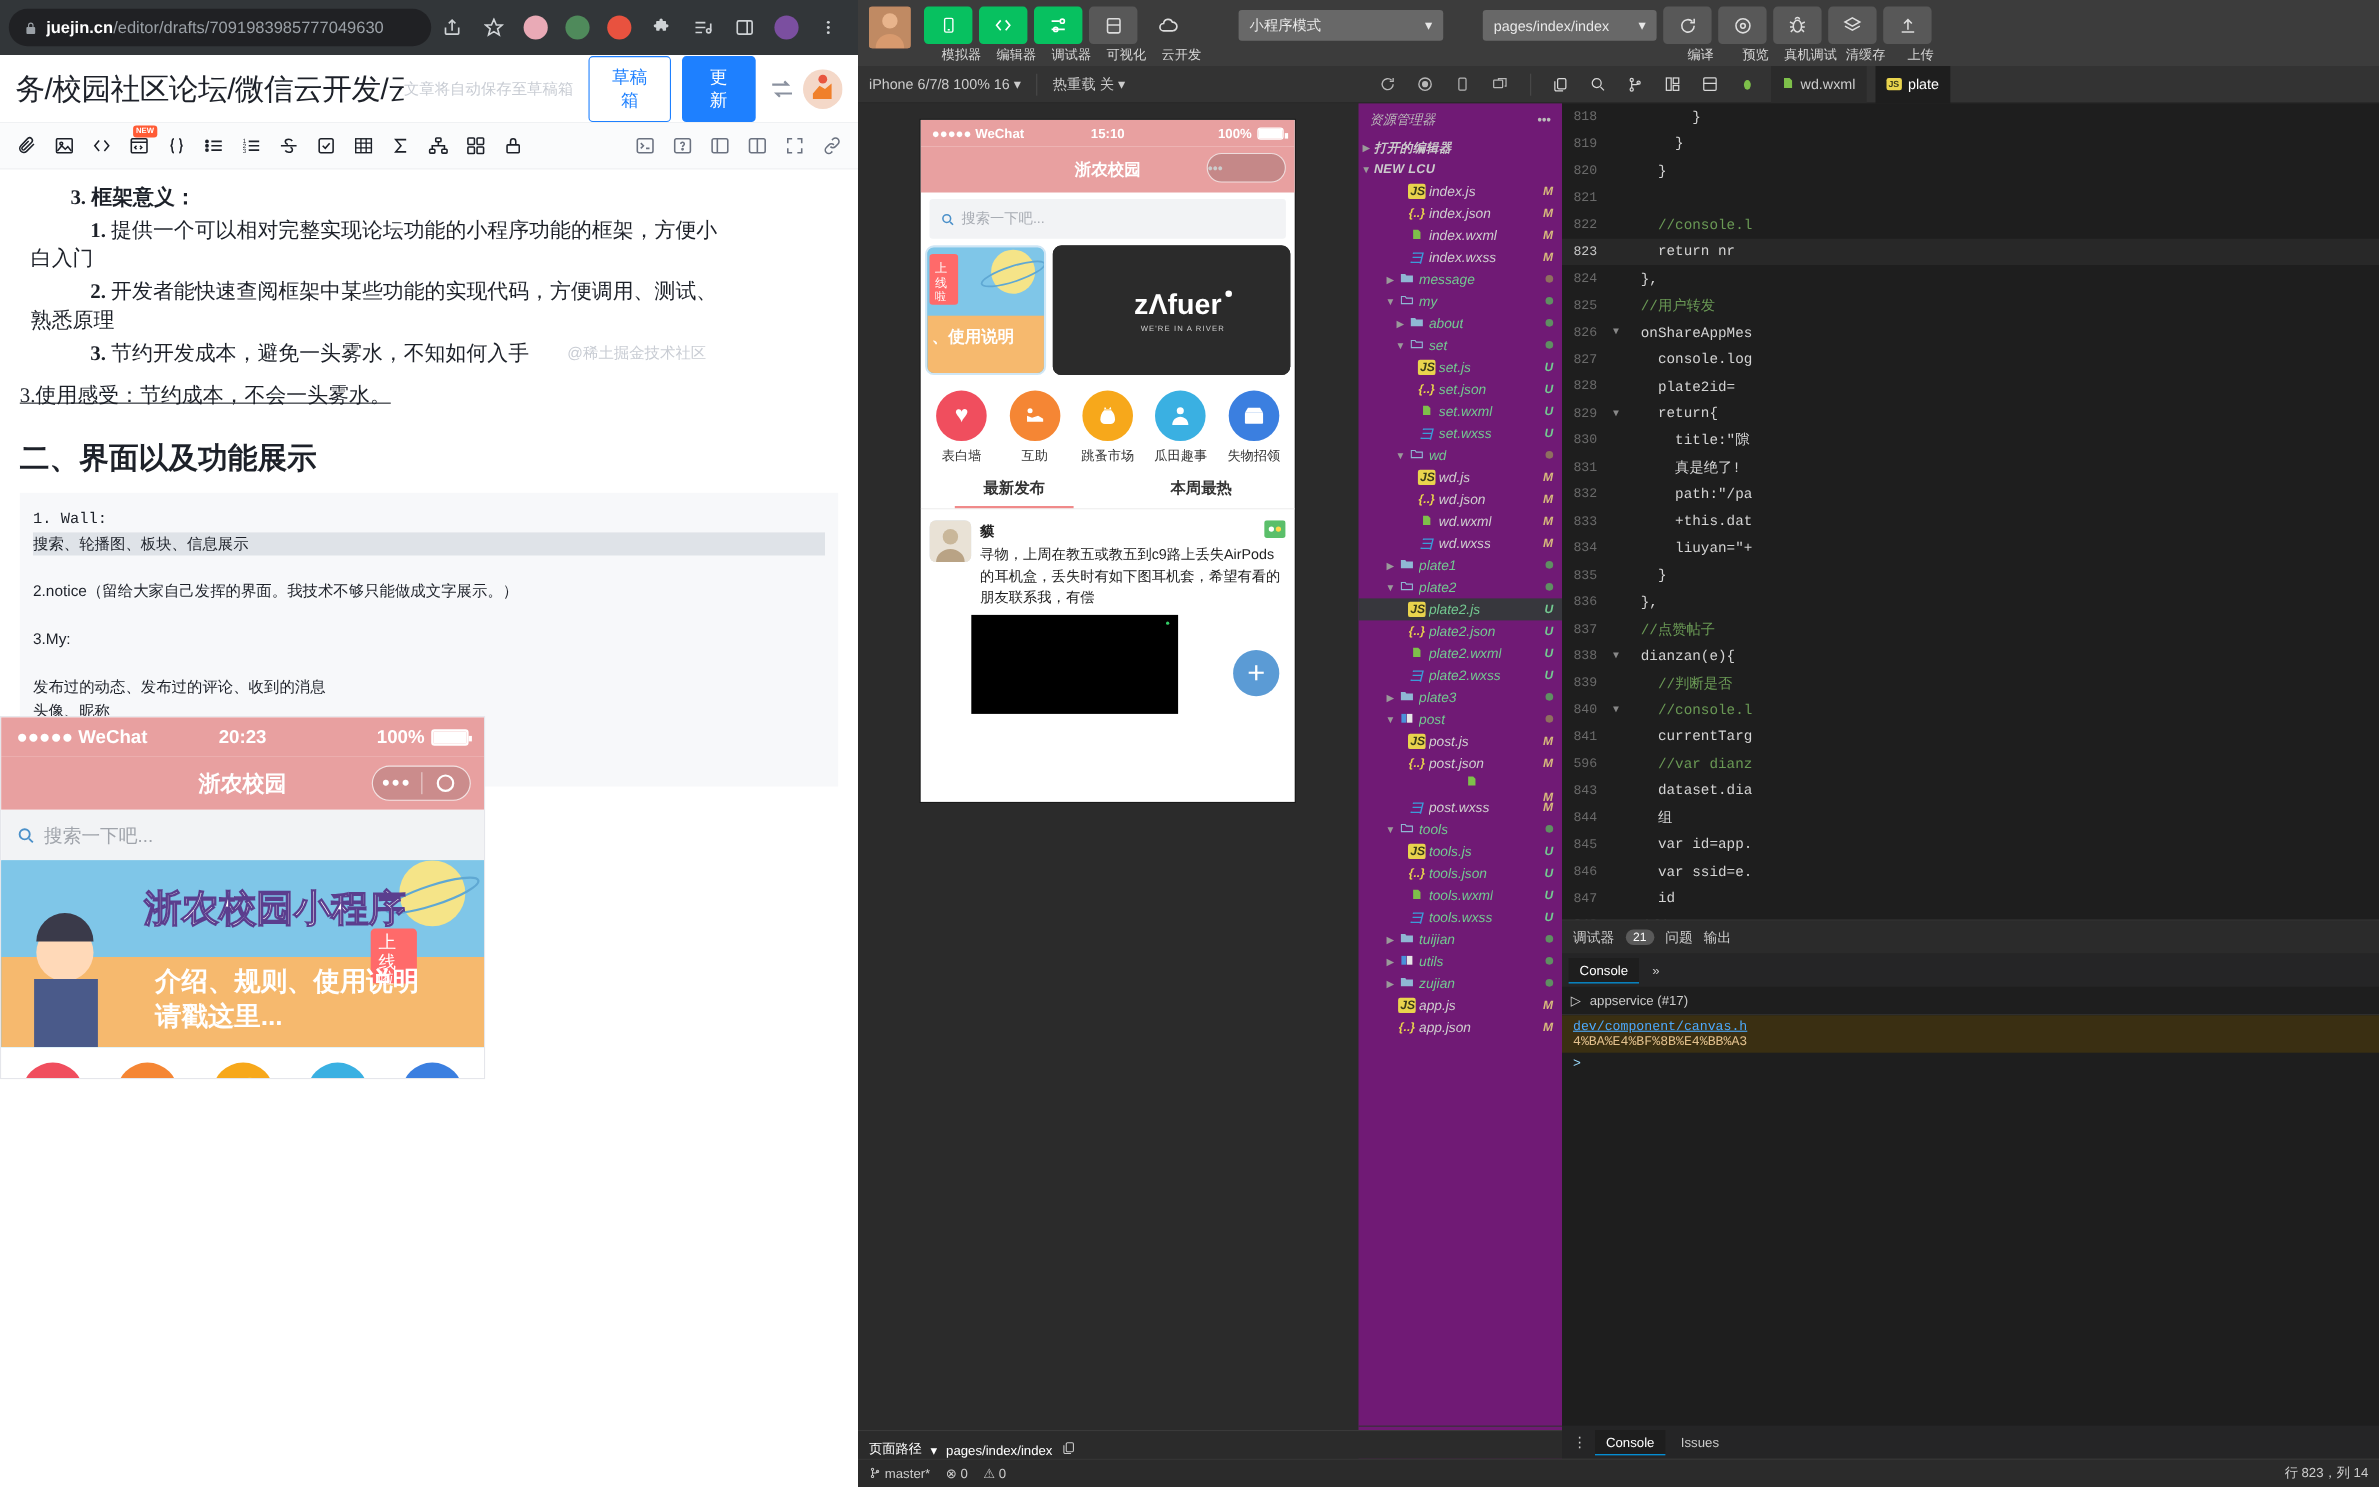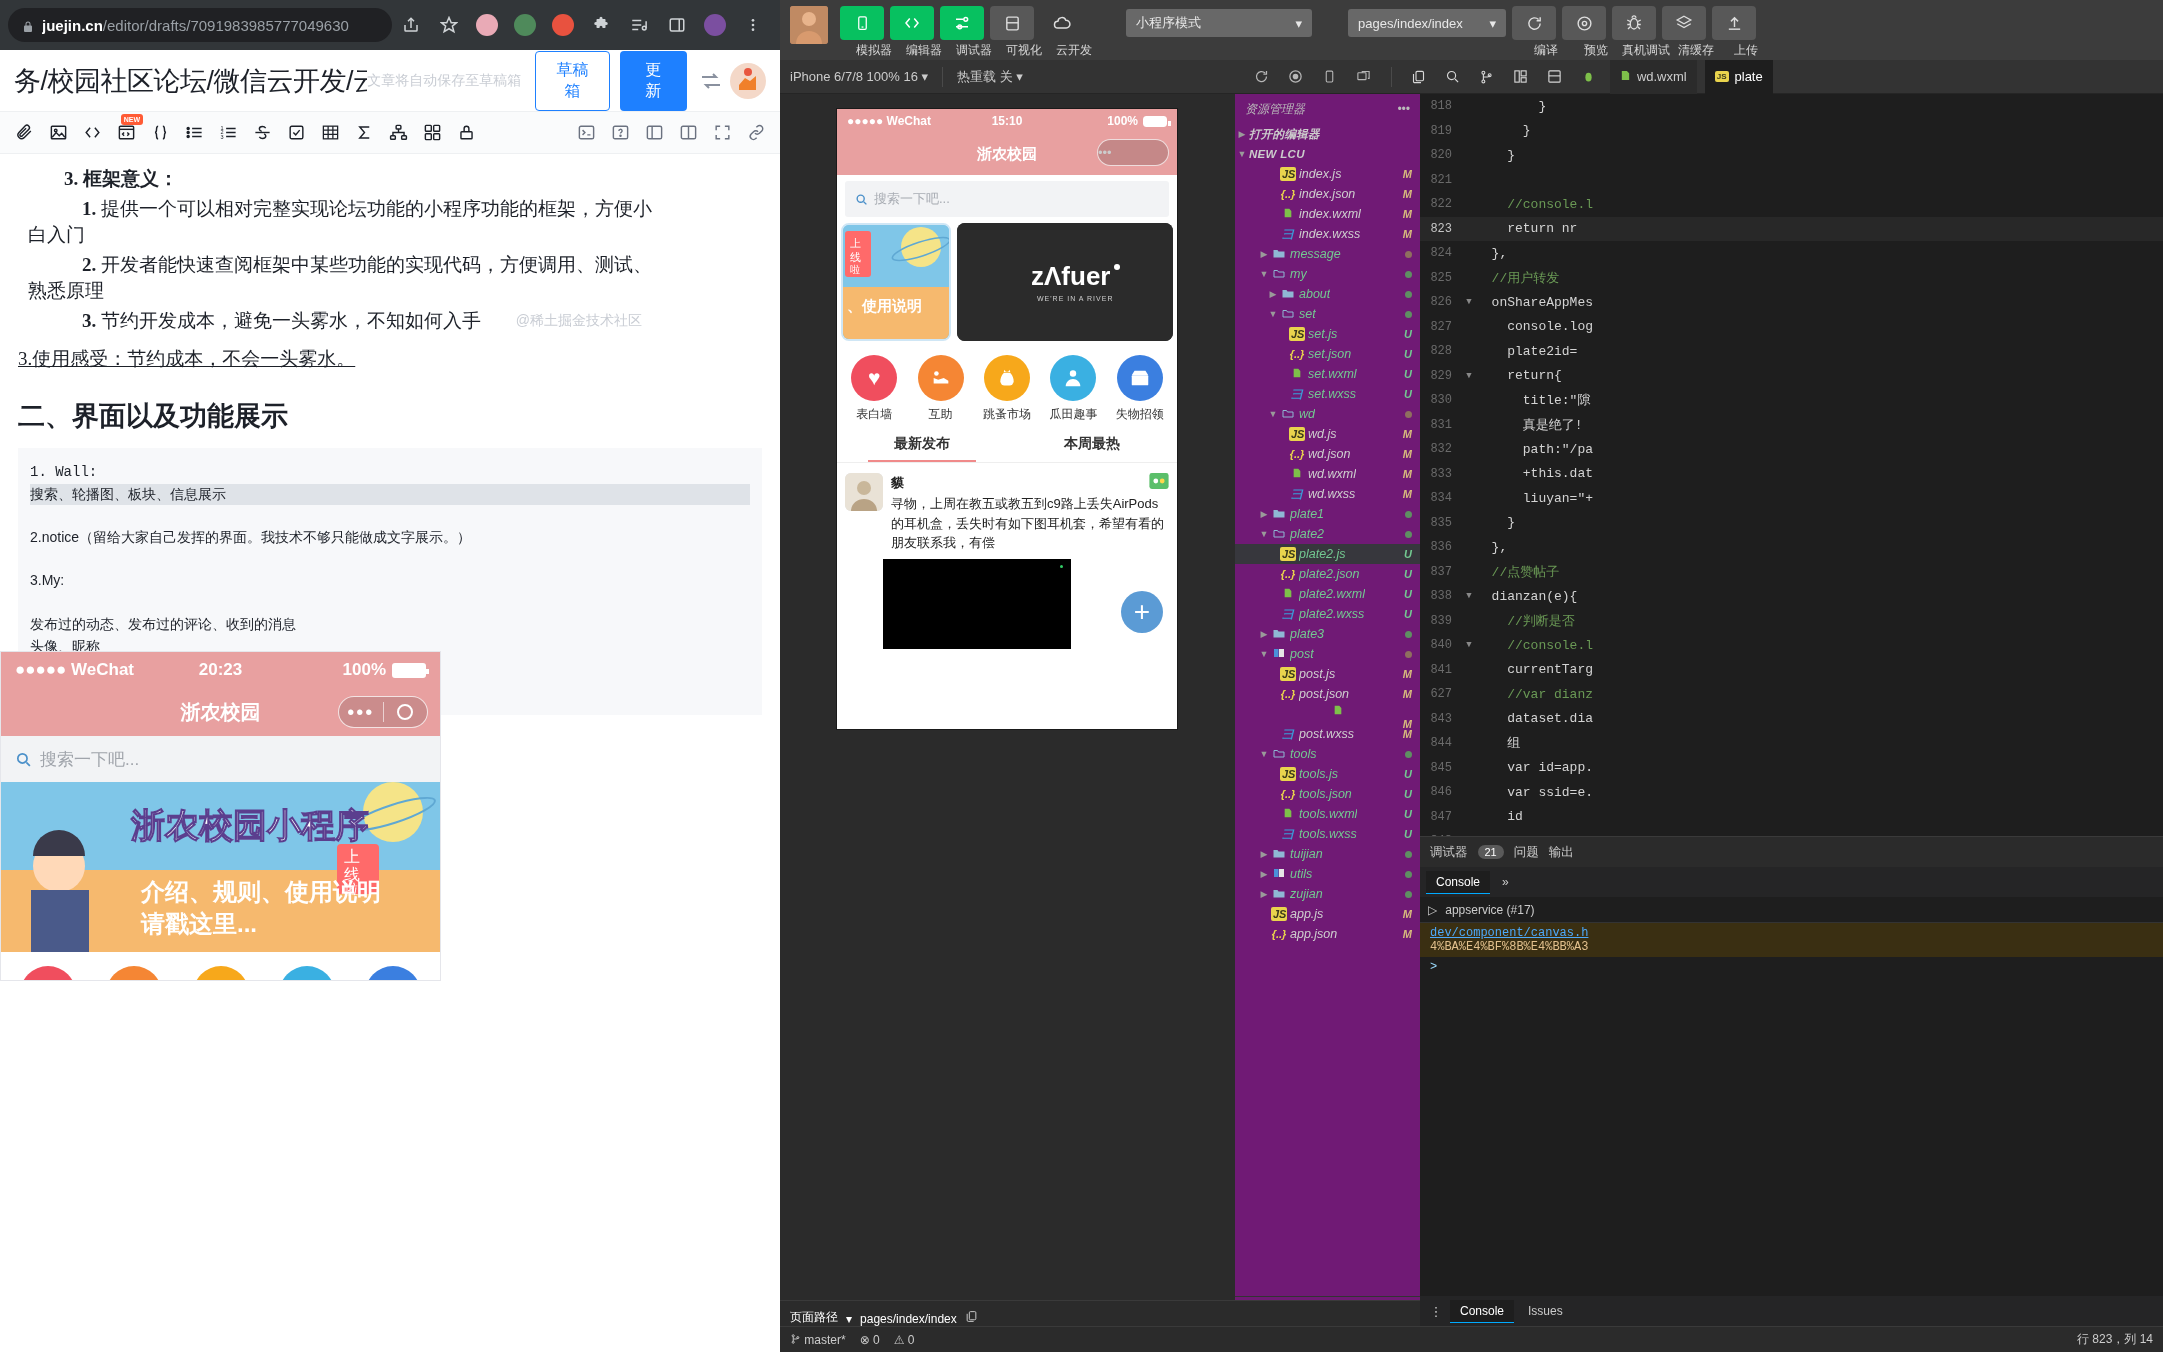--- a/index.html
+++ b/index.html
@@ -1129,21 +1129,21 @@
           <div class="cp-row"><span class="cp-ln">832</span><span class="cp-fold"></span><span class="c-pl">      path:"/pa</span></div>
           <div class="cp-row"><span class="cp-ln">833</span><span class="cp-fold"></span><span class="c-pl">      +this.dat</span></div>
           <div class="cp-row"><span class="cp-ln">834</span><span class="cp-fold"></span><span class="c-pl">      liuyan="+</span></div>
           <div class="cp-row"><span class="cp-ln">835</span><span class="cp-fold"></span><span class="c-pl">    }</span></div>
           <div class="cp-row"><span class="cp-ln">836</span><span class="cp-fold"></span><span class="c-pl">  },</span></div>
           <div class="cp-row"><span class="cp-ln">837</span><span class="cp-fold"></span><span class="c-com">  //点赞帖子</span></div>
           <div class="cp-row"><span class="cp-ln">838</span><span class="cp-fold">▼</span><span class="c-pl">  dianzan(e){</span></div>
           <div class="cp-row"><span class="cp-ln">839</span><span class="cp-fold"></span><span class="c-com">    //判断是否</span></div>
           <div class="cp-row"><span class="cp-ln">840</span><span class="cp-fold">▼</span><span class="c-com">    //console.l</span></div>
           <div class="cp-row"><span class="cp-ln">841</span><span class="cp-fold"></span><span class="c-pl">    currentTarg</span></div>
-          <div class="cp-row"><span class="cp-ln">627</span><span class="cp-fold"></span><span class="c-com">    //var dianz</span></div>
+          <div class="cp-row"><span class="cp-ln">596</span><span class="cp-fold"></span><span class="c-com">    //var dianz</span></div>
           <div class="cp-row"><span class="cp-ln">843</span><span class="cp-fold"></span><span class="c-pl">    dataset.dia</span></div>
           <div class="cp-row"><span class="cp-ln">844</span><span class="cp-fold"></span><span class="c-pl">    组</span></div>
           <div class="cp-row"><span class="cp-ln">845</span><span class="cp-fold"></span><span class="c-pl">    var id=app.</span></div>
           <div class="cp-row"><span class="cp-ln">846</span><span class="cp-fold"></span><span class="c-pl">    var ssid=e.</span></div>
           <div class="cp-row"><span class="cp-ln">847</span><span class="cp-fold"></span><span class="c-pl">    id</span></div>
           <div class="cp-row"><span class="cp-ln">848</span><span class="c-pl">    if(app.user</span></div>
         </div>
     </div>
 
     <div class="dbg">

